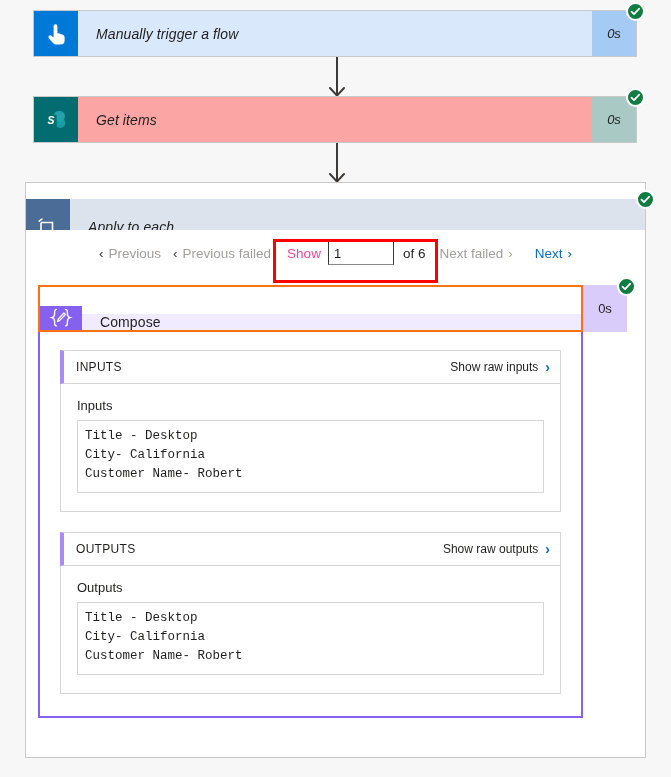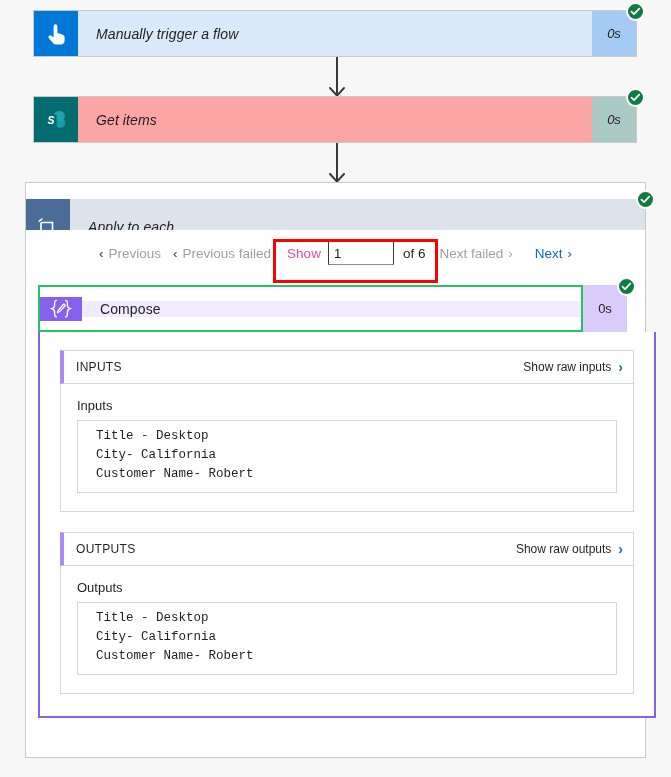--- a/index.html
+++ b/index.html
@@ -192,44 +192,44 @@
     top: 102px;
     width: 589px;
   }
   #compose-head-row {
     position: relative;
     display: flex;
     height: 47px;
   }
   #compose-head {
     display: flex;
-    align-items: center;
+    align-items: flex-end;
     flex: 1;
-    border: 2px solid #22c55e;
+    border: 2px solid #f97316;
     box-sizing: border-box;
     height: 47px;
   }
   #compose-head .card-icon  { background: #8661f0; width: 42px; min-width: 42px; }
   #compose-head .card-title { background: #f0ebfe; }
   #compose-dur {
     width: 44px;
     min-width: 44px;
     background: #d9ccfb;
     display: flex;
     align-items: center;
     justify-content: center;
     font-size: 13px;
     color: #201f1e;
   }
   #compose-body {
     border: 2px solid #8661f0;
     border-top: none;
     box-sizing: border-box;
     background: #ffffff;
-    width: 618px;
+    width: 545px;
     padding: 18px 20px 22px 20px;
   }
 
   
   .io-section { margin-bottom: 20px; }
   .io-section:last-child { margin-bottom: 0; }
   .io-head {
     display: flex;
     align-items: center;
     justify-content: space-between;
@@ -262,21 +262,21 @@
   }
   .io-label {
     font-size: 13px;
     color: #201f1e;
     margin-bottom: 7px;
   }
   .io-value {
     border: 1px solid #d6d6d6;
     box-sizing: border-box;
     background: #ffffff;
-    padding: 6px 9px 8px 18px;
+    padding: 6px 9px 8px 7px;
     font-family: "Liberation Mono", monospace;
     font-size: 12.5px;
     line-height: 19px;
     color: #201f1e;
     white-space: pre;
     min-height: 62px;
   }
 </style>
 </head>
 <body>

